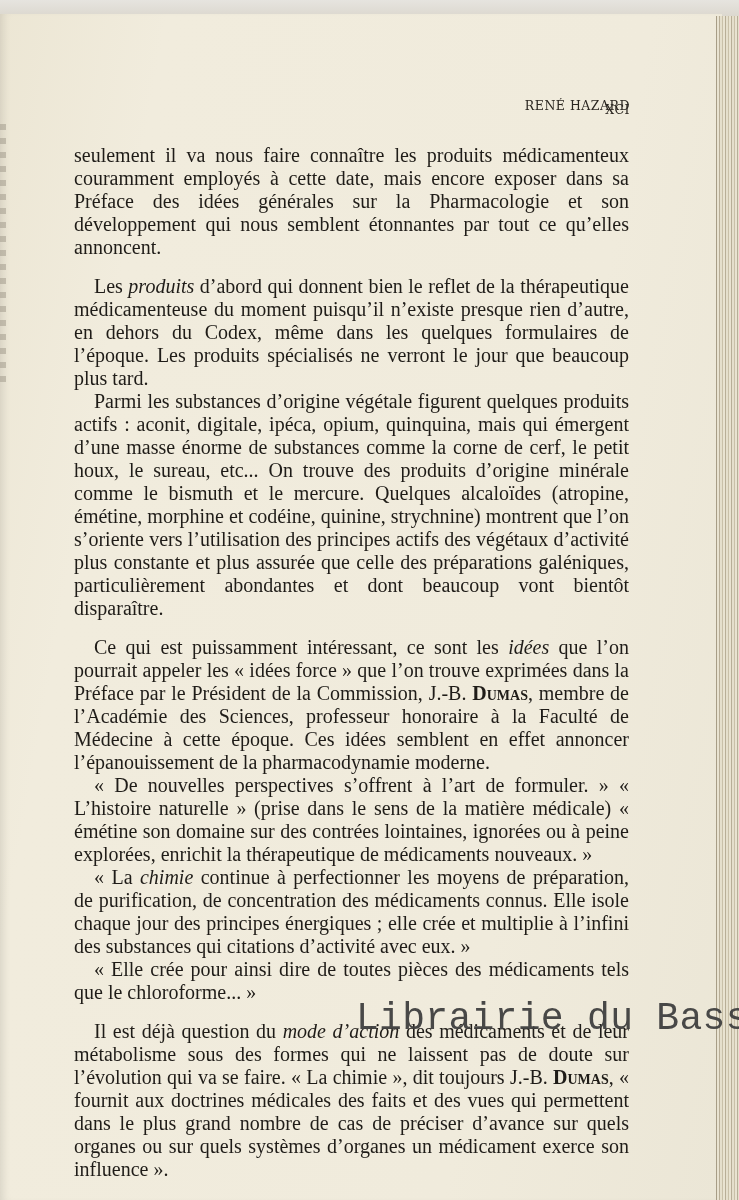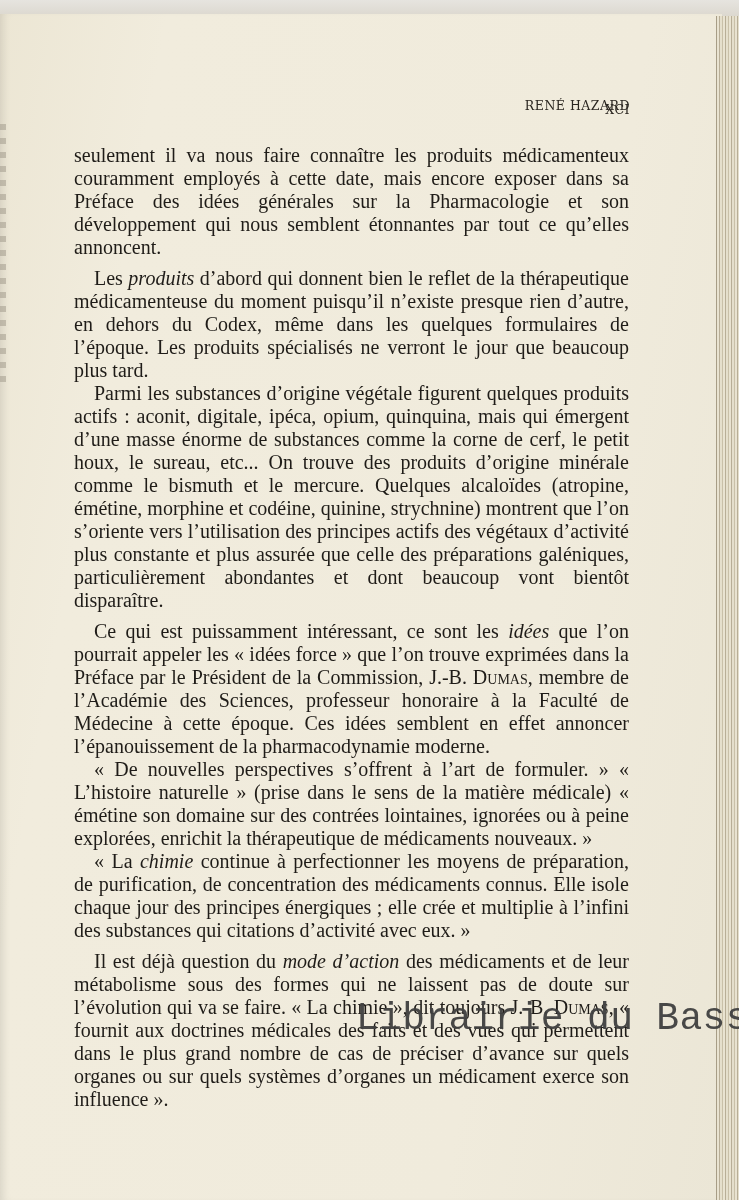--- a/index.html
+++ b/index.html
@@ -43,22 +43,22 @@
       position: absolute; right: 0; top: 4px; text-align: right;
     }
     .text {
       position: absolute; top: 144px; left: 74px; width: 555px;
       font-family: "Liberation Serif", "DejaVu Serif", serif;
       font-size: 20px; line-height: 23px; color: #1f1c18;
       text-align: justify;
     }
     .text p { margin: 0; }
     .text p.indent { text-indent: 20px; }
-    .text p.gap { margin-top: 8px; }
-    .sc { font-variant: small-caps; }
+    .text p.gap { margin-top: 16px; }
+    .sc { font-variant: small-caps; font-weight: bold; }
     .watermark {
       position: absolute; left: 356px; top: 997px;
       font-family: Liberation Mono, monospace;
       font-size: 38px; color: #404040; letter-spacing: 0.3px;
       opacity: 0.95; white-space: nowrap;
     }
   </style>
 </head>
 <body>
 
@@ -75,16 +75,17 @@
   <span class="folio">XCI</span>
 </div>
 
 <div class="text">
   <p><span>seulement il va nous faire connaître les produits médicamenteux couramment employés à cette date, mais encore exposer dans sa Préface des idées générales sur la Pharmacologie et son développement qui nous semblent étonnantes par tout ce qu’elles annoncent.</span></p>
   <p class="indent gap"><span>Les </span><em>produits</em><span> d’abord qui donnent bien le reflet de la thérapeutique médicamenteuse du moment puisqu’il n’existe presque rien d’autre, en dehors du Codex, même dans les quelques formulaires de l’époque. Les produits spécialisés ne verront le jour que beaucoup plus tard.</span></p>
   <p class="indent"><span>Parmi les substances d’origine végétale figurent quelques produits actifs : aconit, digitale, ipéca, opium, quinquina, mais qui émergent d’une masse énorme de substances comme la corne de cerf, le petit houx, le sureau, etc... On trouve des produits d’origine minérale comme le bismuth et le mercure. Quelques alcaloïdes (atropine, émétine, morphine et codéine, quinine, strychnine) montrent que l’on s’oriente vers l’utilisation des principes actifs des végétaux d’activité plus constante et plus assurée que celle des préparations galéniques, particulièrement abondantes et dont beaucoup vont bientôt disparaître.</span></p>
   <p class="indent gap"><span>Ce qui est puissamment intéressant, ce sont les </span><em>idées</em><span> que l’on pourrait appeler les « idées force » que l’on trouve exprimées dans la Préface par le Président de la Commission, J.-B. </span><span class="sc">Dumas</span><span>, membre de l’Académie des Sciences, professeur honoraire à la Faculté de Médecine à cette époque. Ces idées semblent en effet annoncer l’épanouissement de la pharmacodynamie moderne.</span></p>
   <p class="indent"><span>« De nouvelles perspectives s’offrent à l’art de formuler. » « L’histoire naturelle » (prise dans le sens de la matière médicale) « émétine son domaine sur des contrées lointaines, ignorées ou à peine explorées, enrichit la thérapeutique de médicaments nouveaux. »</span></p>
   <p class="indent"><span>« La </span><em>chimie</em><span> continue à perfectionner les moyens de préparation, de purification, de concentration des médicaments connus. Elle isole chaque jour des principes énergiques ; elle crée et multiplie à l’infini des substances qui citations d’activité avec eux. »</span></p>
+  <p class="indent"><span>« Elle crée pour ainsi dire de toutes pièces des médicaments tels que le chloroforme... »</span></p>
   <p class="indent gap"><span>Il est déjà question du </span><em>mode d’action</em><span> des médicaments et de leur métabolisme sous des formes qui ne laissent pas de doute sur l’évolution qui va se faire. « La chimie », dit toujours J.-B. </span><span class="sc">Dumas</span><span>, « fournit aux doctrines médicales des faits et des vues qui permettent dans le plus grand nombre de cas de préciser d’avance sur quels organes ou sur quels systèmes d’organes un médicament exerce son influence ».</span></p>
 </div>
 
 <div class="watermark">Librairie du Bassin</div>
 
 </body></html>

